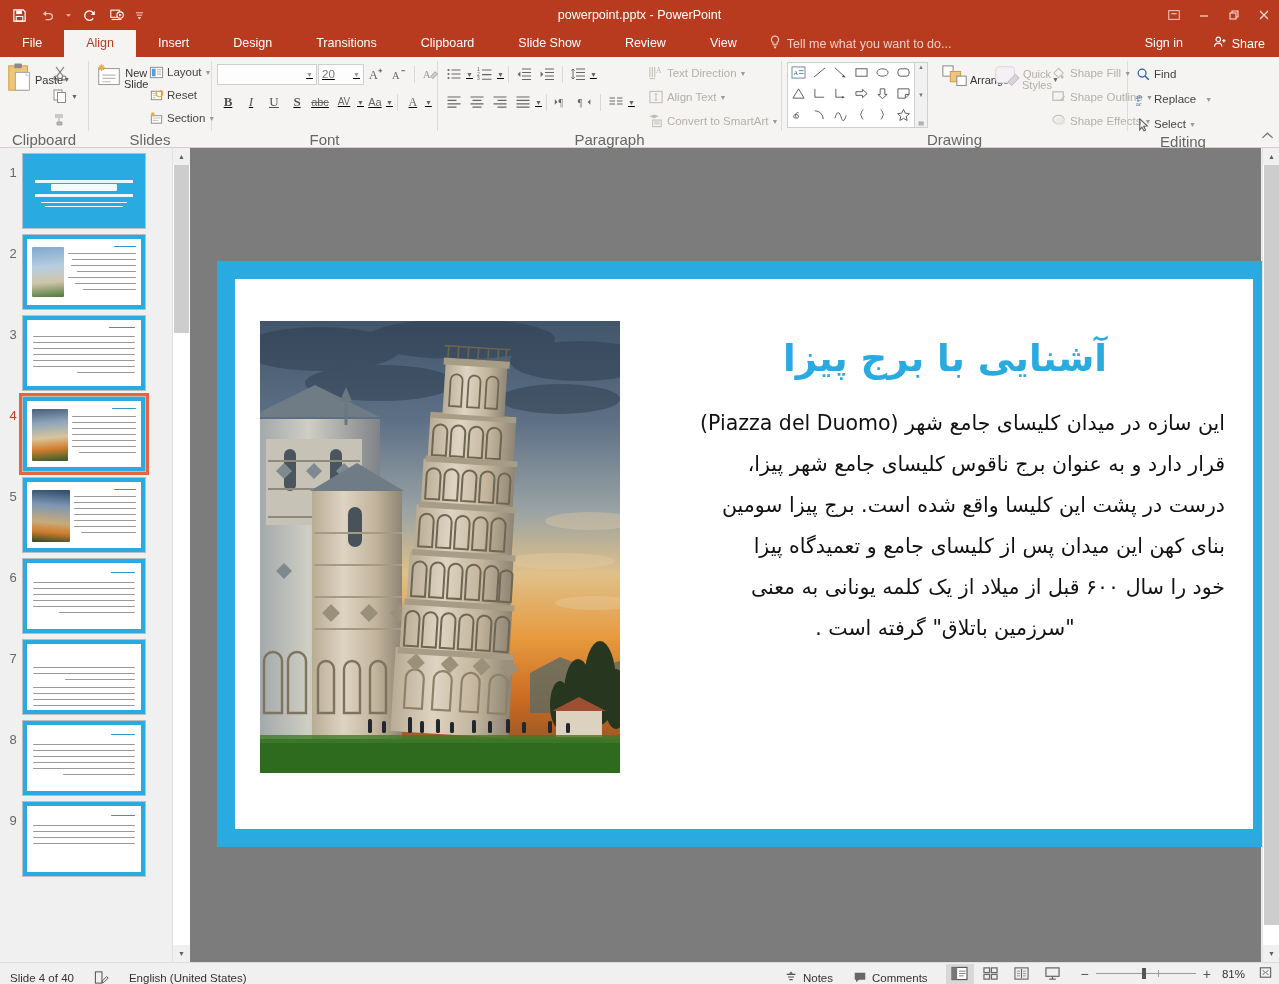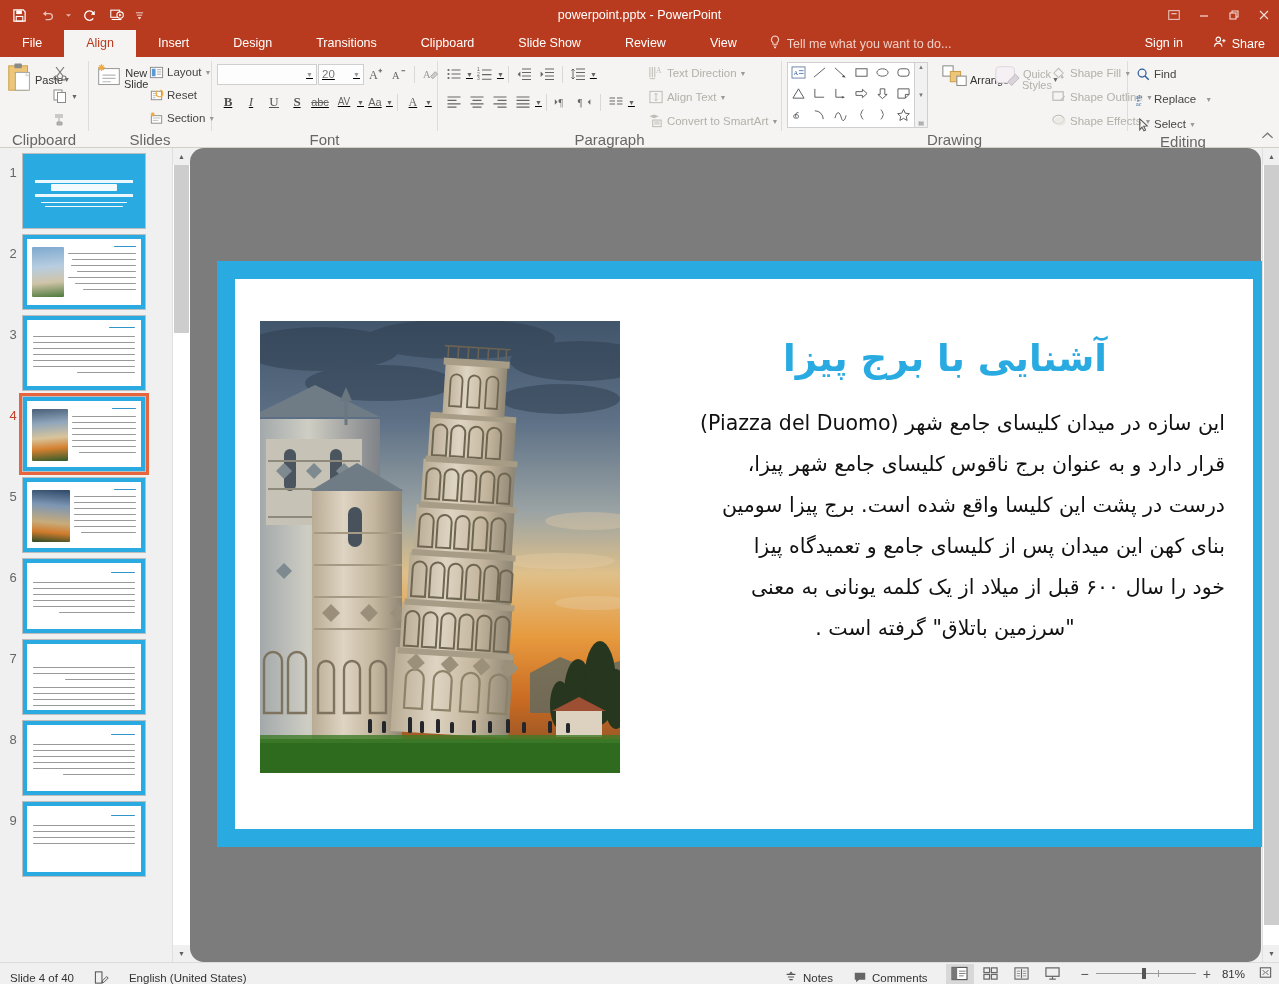--- a/index.html
+++ b/index.html
@@ -147,21 +147,21 @@
     background: #f0f0f0; border-left: 1px solid #e0e0e0;
   }
   .sb-arrow {
     width: 17px; height: 17px; display: flex; align-items: center; justify-content: center;
     font-size: 7px; color: #606060; background: #f0f0f0;
   }
   .sb-track { position: absolute; top: 17px; bottom: 17px; left: 0; width: 17px; background: #fff; }
   .sb-thumb { position: absolute; left: 1px; width: 15px; background: #cdcdcd; }
 
   .slide-area {
-    position: absolute; left: 190px; top: 0; right: 18px; height: 814px; background: #7c7c7c; border-radius: 14px;
+    position: absolute; left: 190px; top: 0; right: 18px; height: 814px; background: #7c7c7c;
   }
   .slide {
     position: absolute; left: 27px; top: 113px; width: 1054px; height: 586px;
     background: #29abe2; padding: 18px;
   }
   .slide-white { width: 100%; height: 100%; background: #fff; position: relative; }
 
   .slide-photo {
     position: absolute; left: 25px; top: 42px; width: 360px; height: 452px;
     overflow: hidden; background: #2d3b4d;

